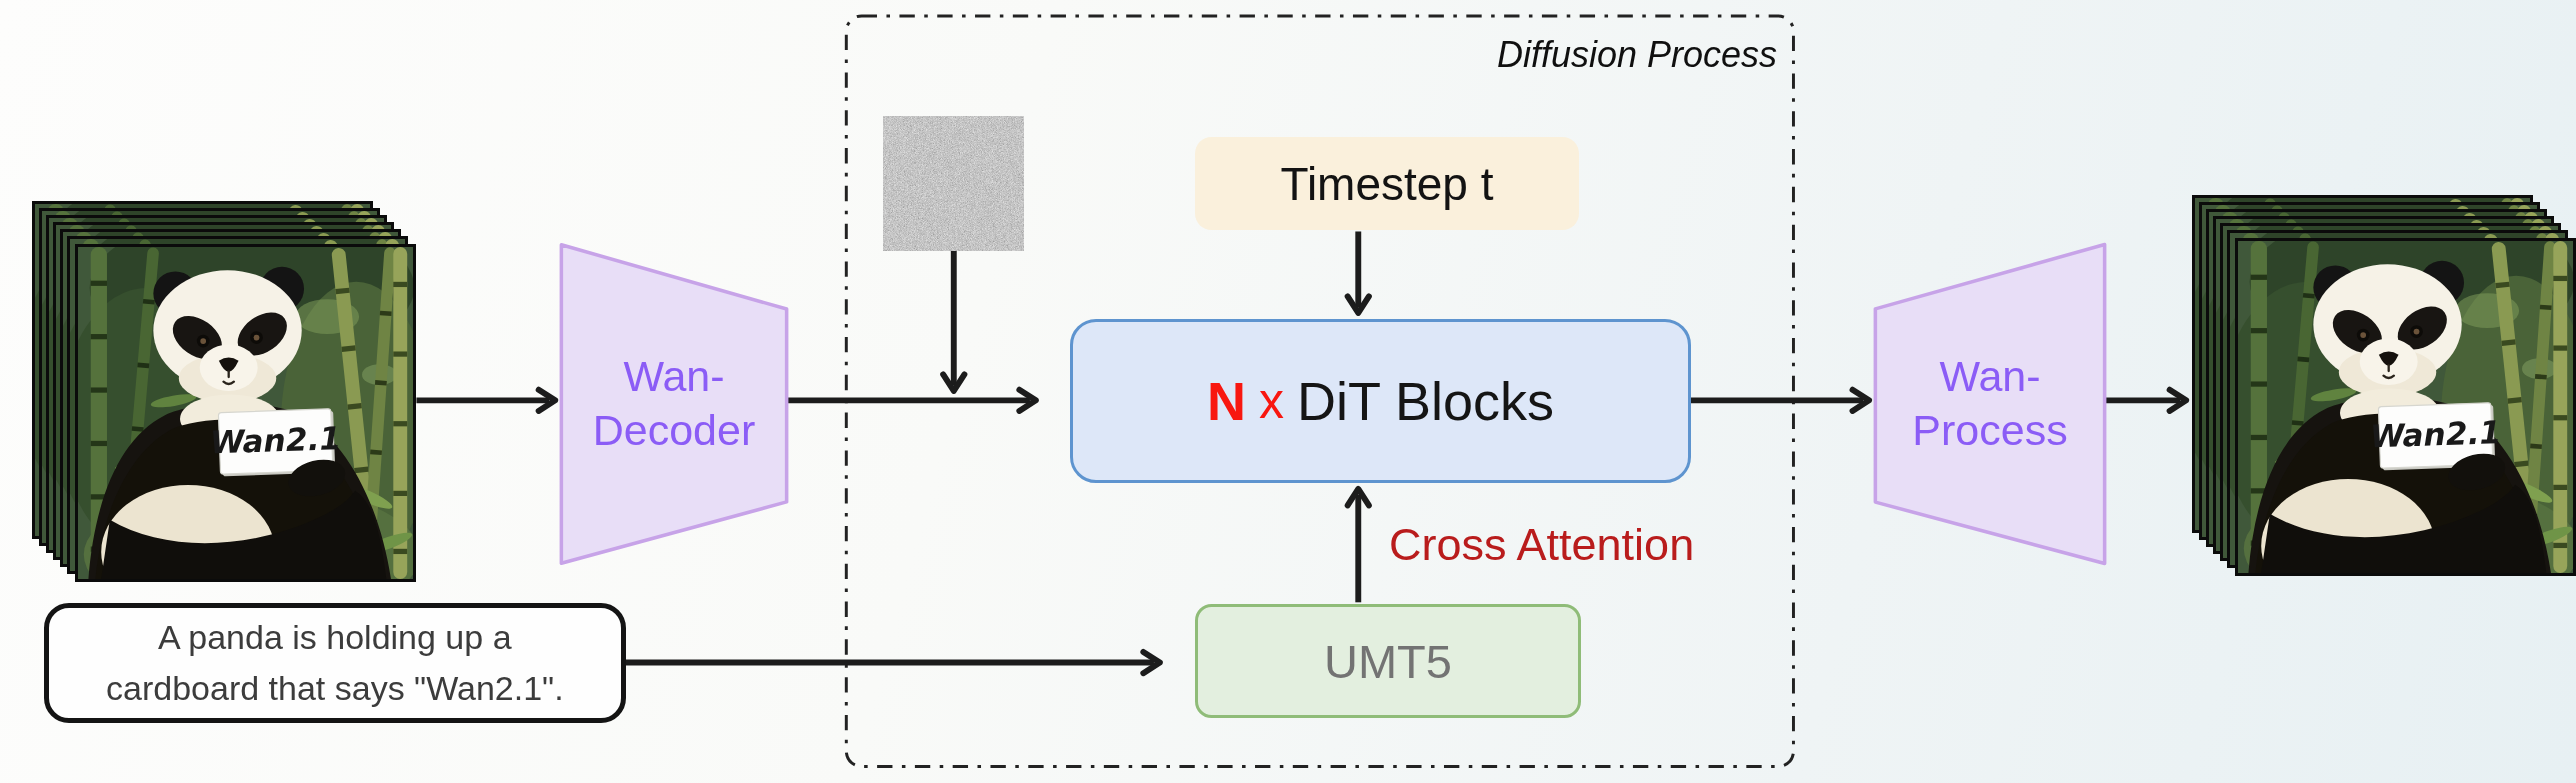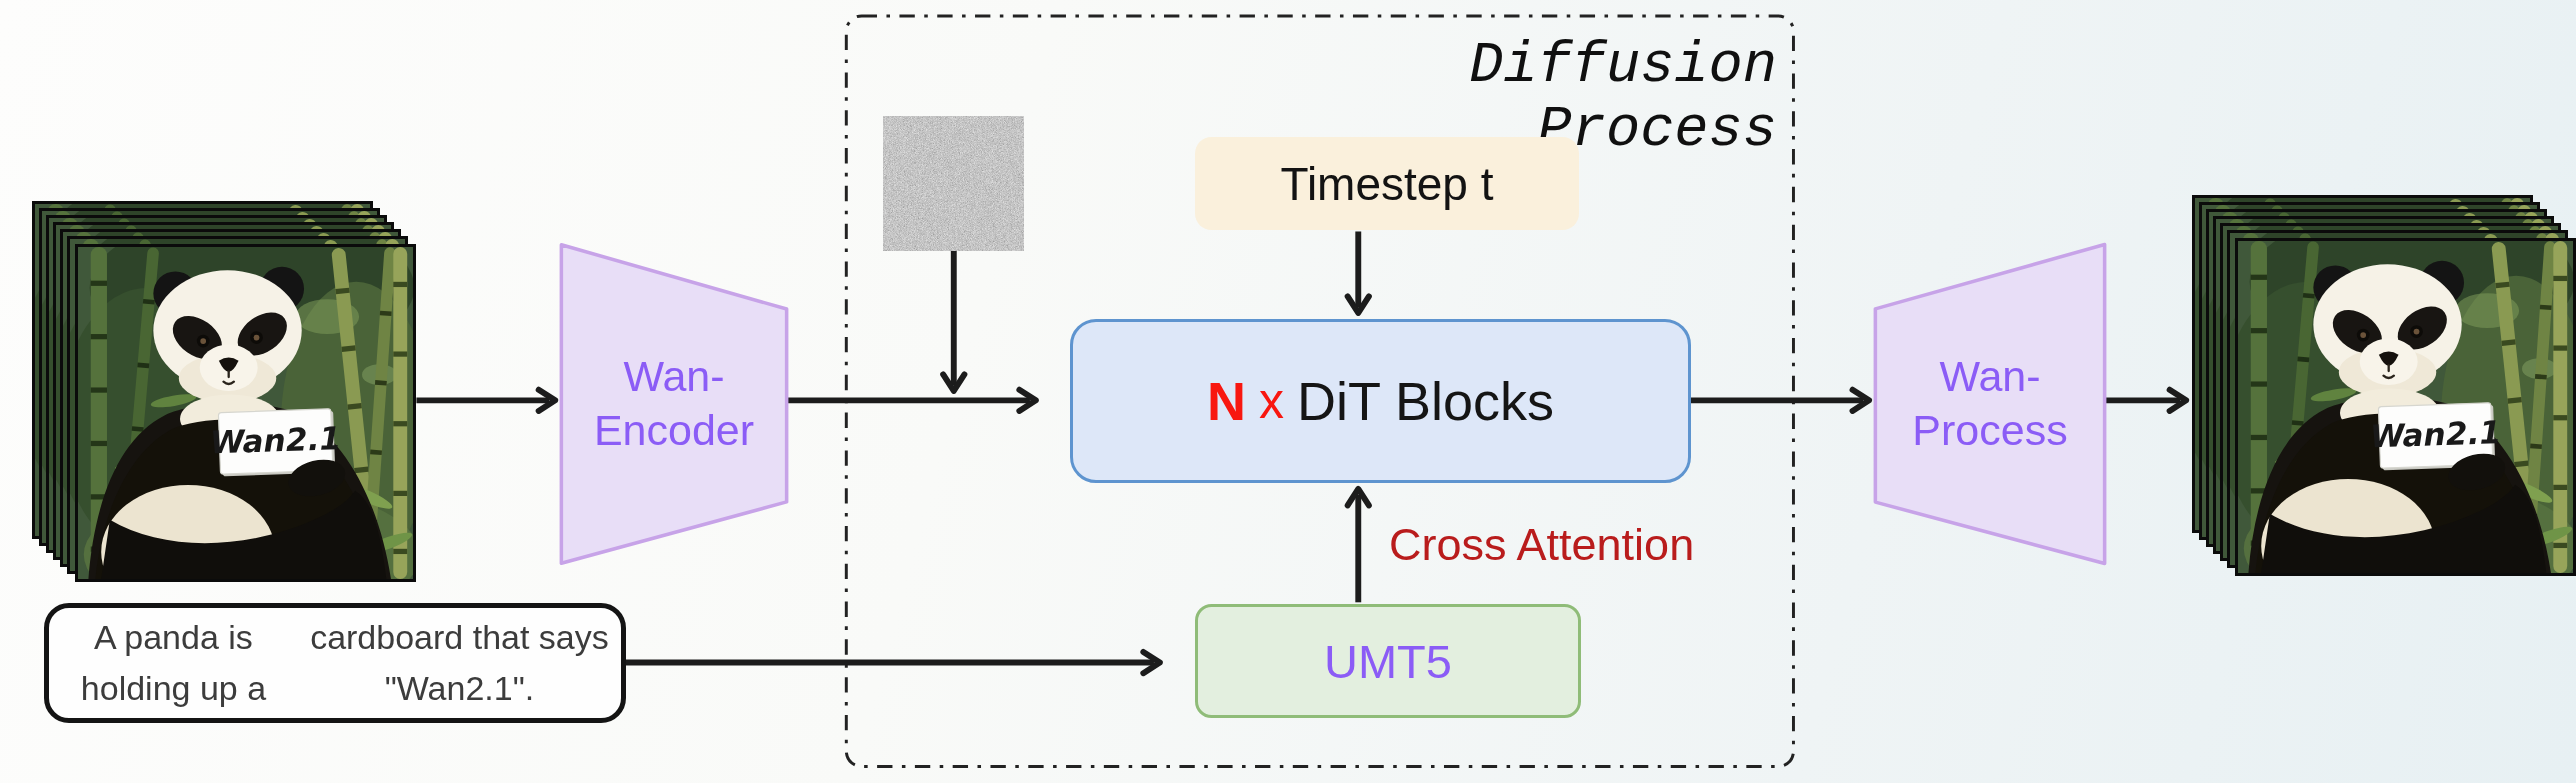--- a/index.html
+++ b/index.html
@@ -20,24 +20,24 @@
   
   .vae-label{display:flex;align-items:center;justify-content:center;text-align:center;
              font-size:43px;line-height:1.25;color:#8b5cf6;z-index:4;}
   
   .rbox{box-sizing:border-box;display:flex;align-items:center;justify-content:center;
         text-align:center;z-index:3;margin-left:29px;}
   .timestep-box{background:#faf0dc;border-radius:16.5px;font-size:46px;color:#131313;}
   .dit-box{background:#dde7f8;border:3.5px solid #5e94cf;border-radius:26px;font-size:54px;color:#151515;}
   .dit-box .n{color:#f81710;font-weight:bold;}
   .dit-box .times{color:#f81710;font-size:50px;margin:0 13px;}
-  .umt5-box{background:#e3efdf;border:3px solid #8fbc78;border-radius:16.5px;font-size:47px;color:#8b5cf6;}
+  .umt5-box{background:#e3efdf;border:3px solid #8fbc78;border-radius:16.5px;font-size:47px;color:#737373;}
   .prompt-box{background:#fefefe;border:5.3px solid #141414;border-radius:25px;
-              font-size:34px;line-height:1.5;color:#3c3c3c;flex-direction:row;}
-  .diff-label{font-size:57px;font-style:italic;color:#101010;text-align:right;z-index:3;font-family:Liberation Mono, monospace;}
+              font-size:34px;line-height:1.5;color:#3c3c3c;flex-direction:column;}
+  .diff-label{font-size:36px;font-style:italic;color:#101010;text-align:right;z-index:3;}
   .cross-label{font-size:45px;color:#b91c1c;z-index:3;}
   .noise{z-index:3;}
 </style>
 </head>
 <body>
 
 <svg width="0" height="0" style="position:absolute" aria-hidden="true">
   <defs>
     <symbol id="panda" viewBox="0 0 578 572" preserveAspectRatio="none">
       <rect width="578" height="572" fill="#40583a"></rect>
@@ -225,21 +225,21 @@
         <use href="#panda"></use>
       </svg>
     </div>
   </div>
 
 <svg class="abs" style="left:559px;top:242px;z-index:3" width="230" height="324" viewBox="0 0 390 548">
   <polygon points="4,4 386,113 386,440 4,544" fill="#e8def7" stroke="#c7a3e8" stroke-width="6" stroke-linejoin="round"></polygon>
 </svg>
 <div class="abs vae-label" style="left:559px;top:242px;width:230px;height:324px">
   <div><span>Wan-</span><br>
-       <span>Encoder</span></div>
+       <span>Decoder</span></div>
 </div>
 
 <svg class="abs" style="left:1873px;top:242px;z-index:3" width="234" height="324" viewBox="0 0 396 548">
   <polygon points="4,113 392,4 392,544 4,440" fill="#e8def7" stroke="#c7a3e8" stroke-width="6" stroke-linejoin="round"></polygon>
 </svg>
 <div class="abs vae-label" style="left:1873px;top:242px;width:234px;height:324px">
   <div><span>Wan-</span><br>
        <span>Process</span></div>
 </div>
 

